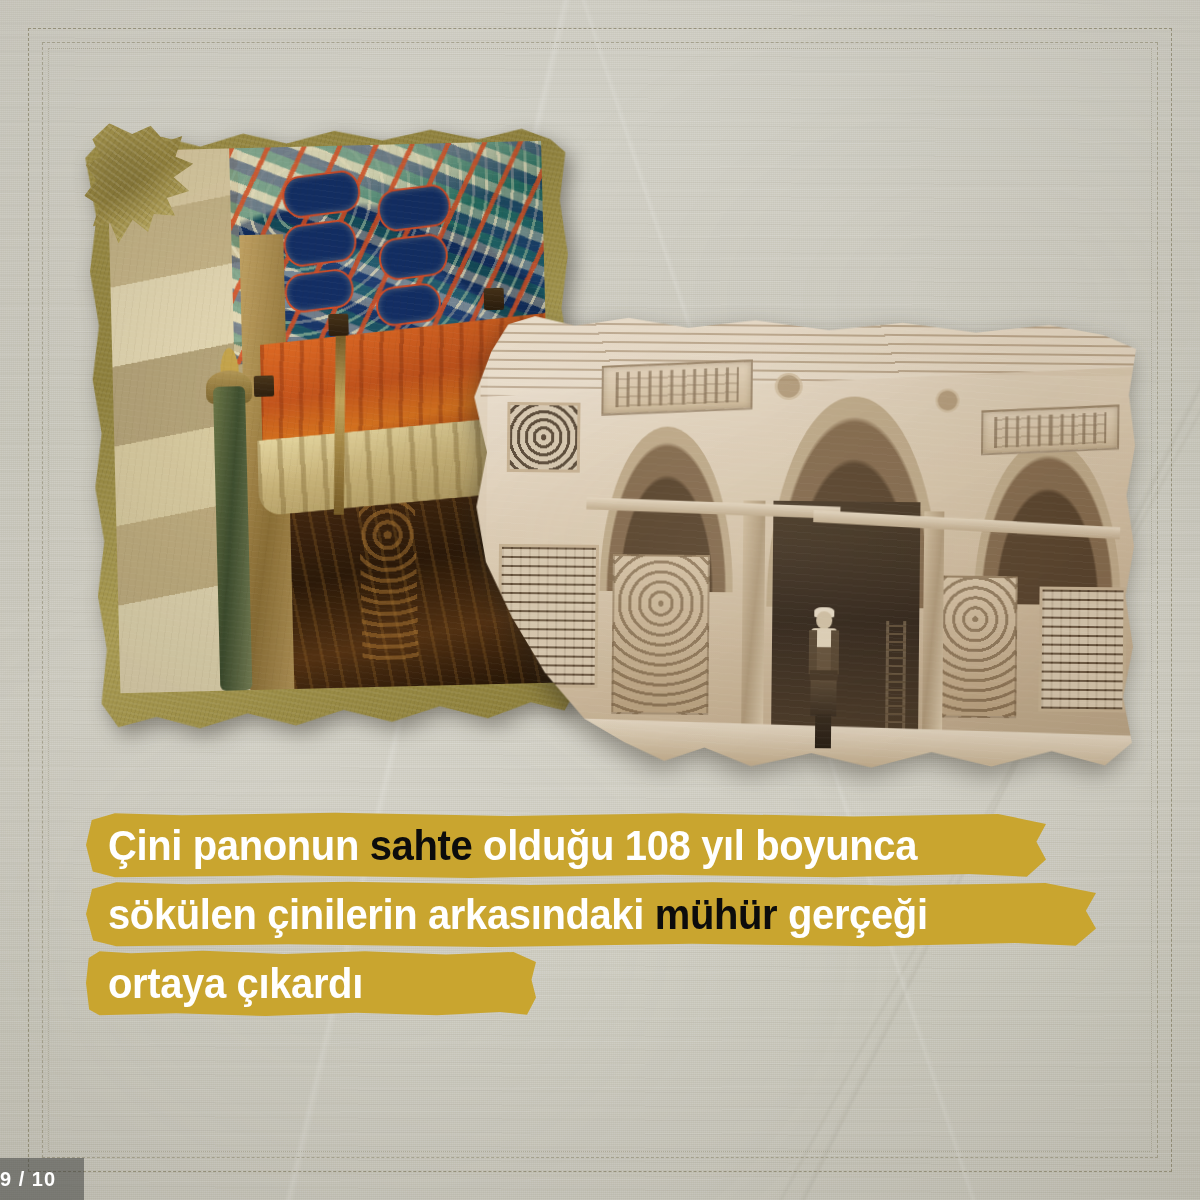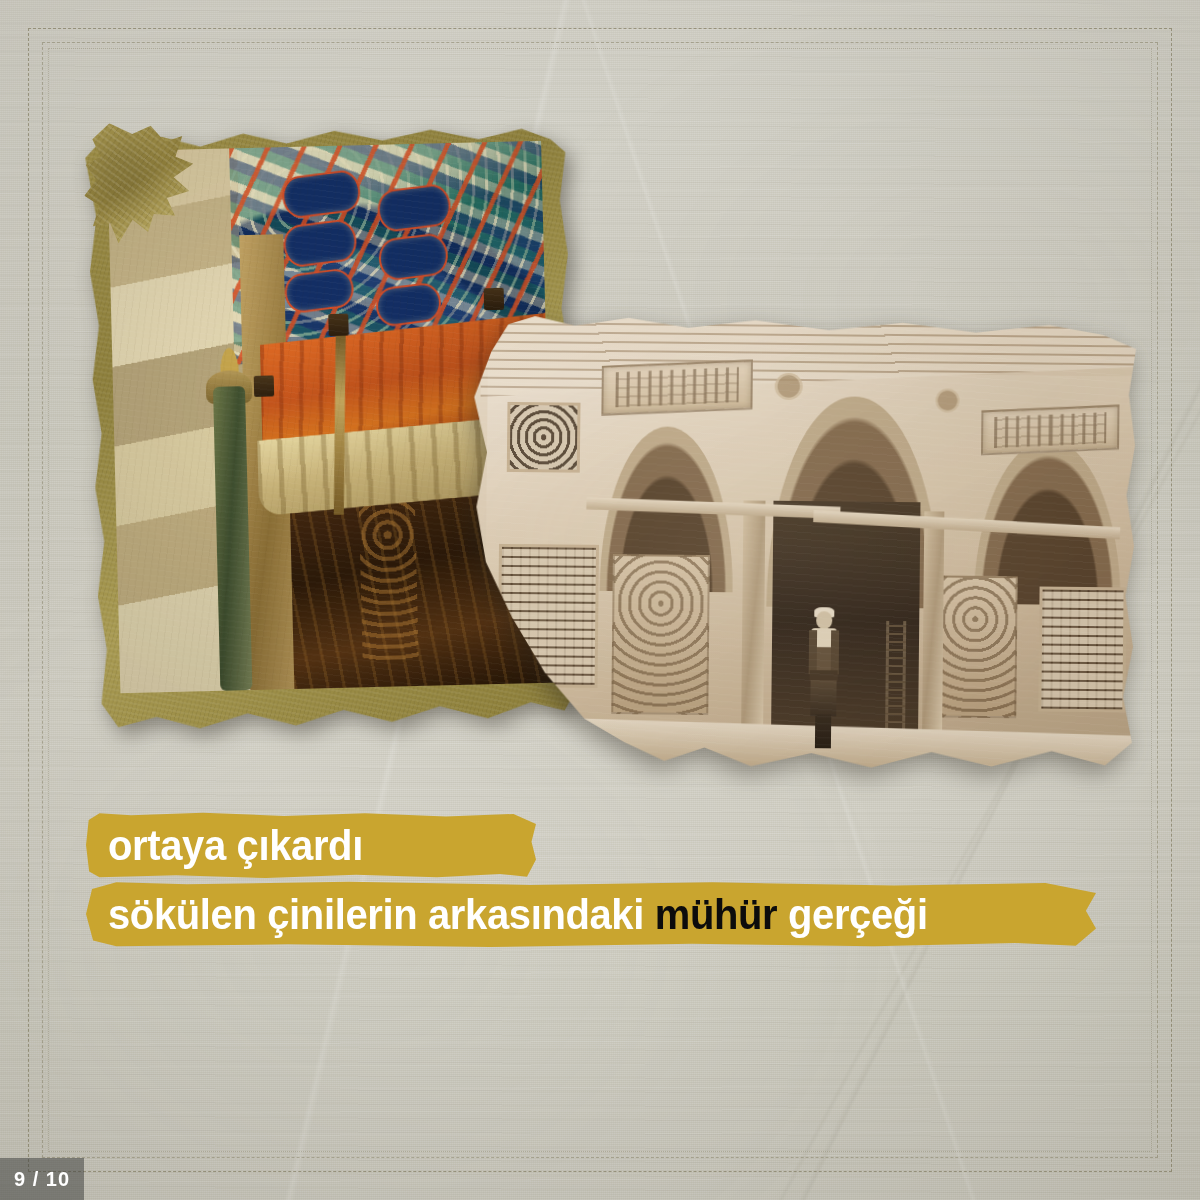--- a/index.html
+++ b/index.html
@@ -250,21 +250,21 @@
   .ctext{position:absolute;left:22px;top:0;height:66px;line-height:66px;
     white-space:nowrap;color:#ffffff;font-weight:700;font-size:43px;
     letter-spacing:-0.4px;
     font-family:"Liberation Sans","DejaVu Sans",sans-serif;
     transform:scaleX(.93);transform-origin:left center;}
   .ctext b{color:#0c0c0c;font-weight:700;}
 
   
   .counter{position:absolute;left:0;bottom:0;width:84px;height:42px;
     background:rgba(60,62,60,.52);display:flex;align-items:center;
-    justify-content:center;}
+    justify-content:flex-start;}
   .counter span{color:#fff;font-size:20px;font-weight:700;letter-spacing:1px;}
 </style>
 </head>
 <body>
 
 <div id="stage">
 
   <div class="bg-base"></div>
   <div class="bg-linen"></div>
   <div class="bg-streaks"></div>
@@ -345,26 +345,30 @@
         <div class="skirt"></div>
         <div class="legs"></div>
       </div>
       <div class="sepia"></div>
       <div class="age"></div>
     </div>
   </div>
 
   <div class="caption" id="caption">
       <div class="cline">
-        <div class="cband" style="width: 450px; background: rgb(201, 165, 47);"></div>
-        <div class="ctext" style="color: rgb(255, 255, 255);"><span>ortaya çıkardı</span></div>
+        <div class="cband" style="width: 960px; background: rgb(201, 165, 47);"></div>
+        <div class="ctext" style="color: rgb(255, 255, 255);"><span>Çini panonun </span><b style="color: rgb(12, 12, 12);">sahte</b><span> olduğu 108 yıl boyunca</span></div>
       </div>
       <div class="cline">
         <div class="cband" style="width: 1010px; background: rgb(201, 165, 47);"></div>
         <div class="ctext" style="color: rgb(255, 255, 255);"><span>sökülen çinilerin arkasındaki </span><b style="color: rgb(12, 12, 12);">mühür</b><span> gerçeği</span></div>
       </div>
+      <div class="cline">
+        <div class="cband" style="width: 450px; background: rgb(201, 165, 47);"></div>
+        <div class="ctext" style="color: rgb(255, 255, 255);"><span>ortaya çıkardı</span></div>
+      </div>
     </div>
 
   <div class="counter">
     <span>9 / 10</span>
   </div>
 
 </div>
 
 </body></html>

